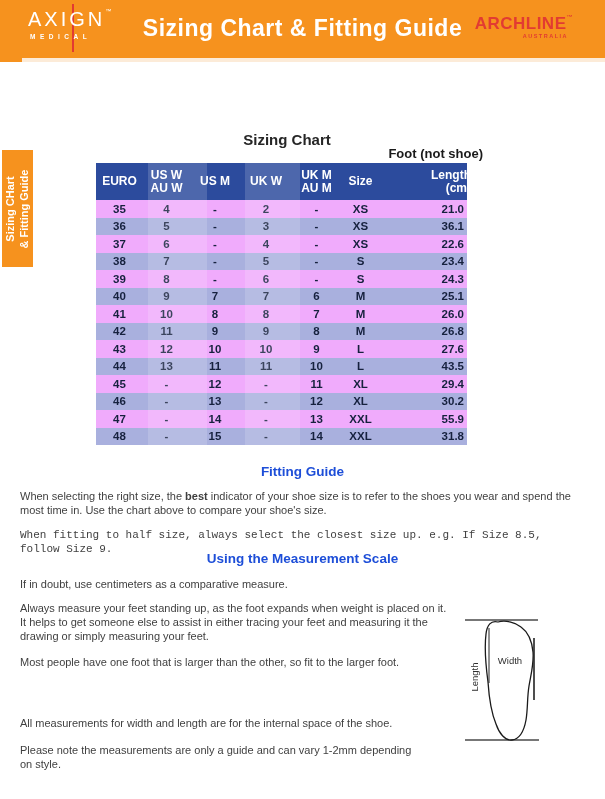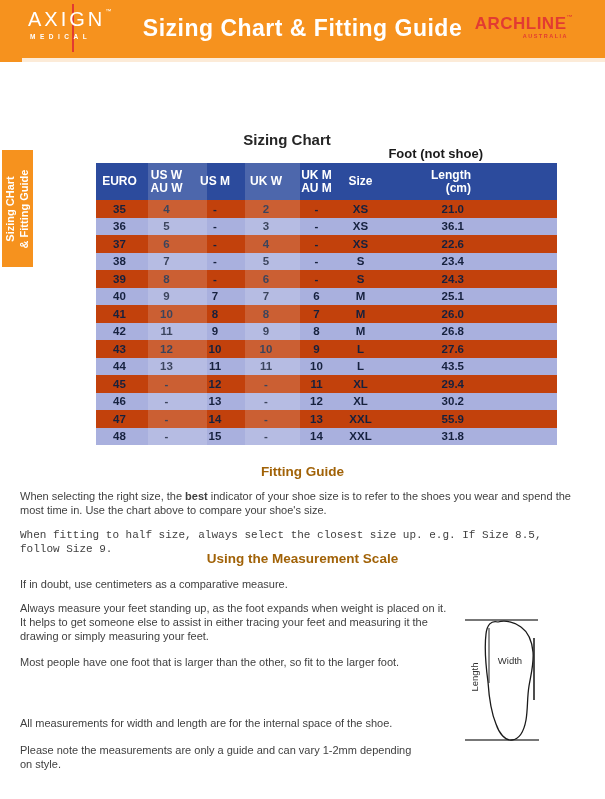--- a/index.html
+++ b/index.html
@@ -30,39 +30,39 @@
   .side-tab-text { position:absolute; left:50%; top:50%; width:117px; height:30px;
                    transform:translate(-50%,-50%) rotate(-90deg);
                    color:#fff; font-weight:bold; font-size:11px; line-height:14px; text-align:center; }
 
   
   .chart-title { position:absolute; left:87px; top:131px; width:400px; text-align:center;
                  font-size:15px; font-weight:bold; color:#262626; }
   .foot-label { position:absolute; left:343px; top:146px; width:140px; text-align:right;
                 font-size:13px; font-weight:bold; color:#1a1a1a; }
 
-  .sizing-table { position:absolute; left:96px; top:163px; width:461px;border-radius:29px; }
+  .sizing-table { position:absolute; left:96px; top:163px; width:371px;border-radius:29px; }
   .thead { display:grid; grid-template-columns:47px 47px 50px 52px 49px 39px 103px;
            height:37px; background:#2C4B9D; color:#ffffff; }
   .th { display:flex; flex-direction:column; align-items:center; justify-content:center;
         font-size:12px; font-weight:bold; line-height:13px; }
   .th.col6 { align-items:flex-end; padding-right:12px; }
   .trow { display:grid; grid-template-columns:47px 47px 50px 52px 49px 39px 103px; height:17.5px; }
-  .trow.dark  { background:#c2410c;text-align:center; }
+  .trow.dark  { background:#f0abfc;text-align:center; }
   .trow.light { background:#A9B0DE; }
   .tcell { display:flex; align-items:center; justify-content:center;
            font-size:11.5px; font-weight:bold; color:#16213E; }
   .tcell.col6 { justify-content:flex-end; padding-right:19px; }
   .col-band { position:absolute; top:-2px; height:288px; background:rgba(255,255,255,0.16); pointer-events:none; }
   .band-1 { left:52px; width:59px; }
   .band-2 { left:149px; width:55px; }
 
   
   .sec-heading { position:absolute; left:0; width:605px; text-align:center;
-                 font-size:13.5px; font-weight:bold; color:#a16207; }
+                 font-size:13.5px; font-weight:bold; color:#1d4ed8; }
   .h-fitting { top:464px; }
   .h-measure { top:551px; }
   .para { position:absolute; left:20px; font-size:11px; line-height:14px; color:#3F3F3F; }
   .p-fit1 { top:489px; width:562px; }
   .p-fit2 { top:528px; width:562px;font-family:Liberation Mono, monospace; }
   .p-m1 { top:577px; width:562px; }
   .p-m2 { top:601px; width:428px; }
   .p-m3 { top:655px; width:440px; }
   .p-m4 { top:716px; width:440px; }
   .p-m5 { top:743px; width:402px; }

